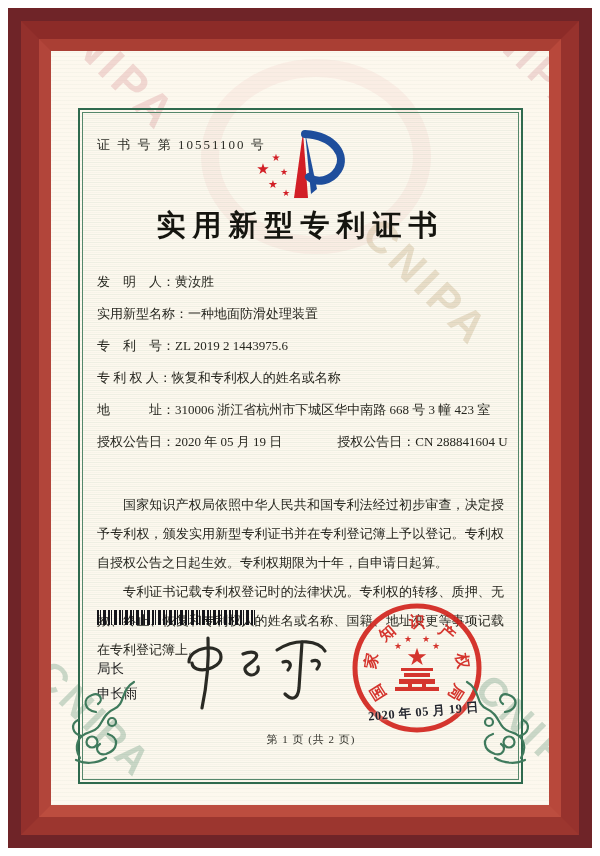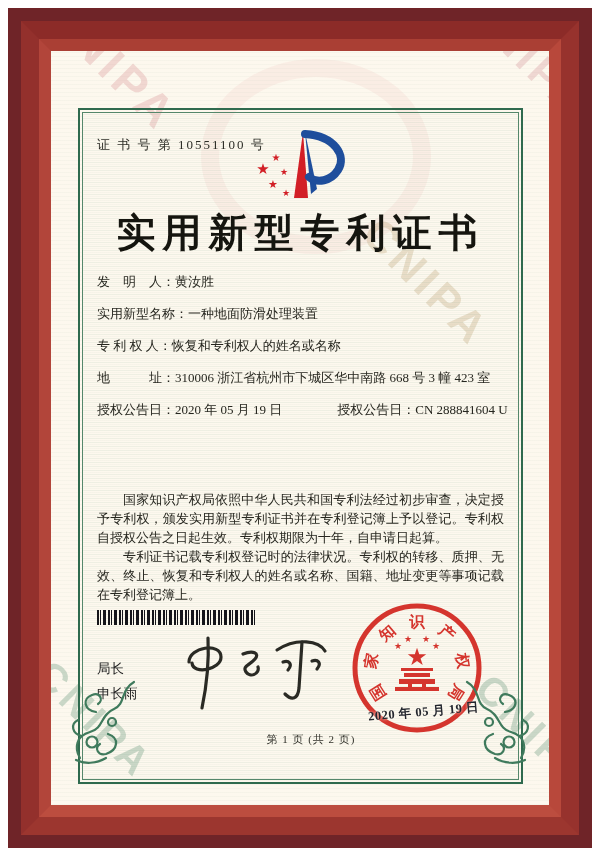--- a/index.html
+++ b/index.html
@@ -31,26 +31,26 @@
             border-radius:50%; z-index:1; pointer-events:none; }
   
   .green-frame { position:absolute; left:27px; top:57px; width:445px; height:676px;
                  border:2px solid #2f6a4e; z-index:2; }
   .green-frame-inner { position:absolute; inset:2px; border:1px solid #55876b;
     background-image: repeating-linear-gradient(0deg, rgba(110,160,130,0.10) 0 1px, transparent 1px 4px); }
   
   .content { position:absolute; inset:0; z-index:3; color:#26261f; }
   .cert-no { position:absolute; left:17px; top:26px; font-size:13px; letter-spacing:2px; color:#2c2c26; }
   .logo { position:absolute; left:50%; top:18px; transform:translateX(-50%); }
-  .title { position:absolute; top:96px; width:100%; text-align:center; font-size:39px; font-weight:700;
+  .title { position:absolute; top:96px; width:100%; text-align:center; font-size:29px; font-weight:700;
            letter-spacing:7px; color:#15150f; }
   .fields { position:absolute; left:17px; right:14px; top:162px; font-size:13px; color:#26261f; }
   .field-row { height:32px; line-height:19px; white-space:nowrap; }
   .grant-row .col1 { display:inline-block; width:237px; }
-  .paras { position:absolute; left:17px; right:17px; top:380px; font-size:13px; line-height:19px;
+  .paras { position:absolute; left:17px; right:17px; top:380px; font-size:13px; line-height:29px;
            text-align:justify; color:#26261f; }
   .paras p { text-indent:2em; }
   .barcode { position:absolute; left:17px; top:500px; width:158px; height:15px;
     background: repeating-linear-gradient(90deg,#15151a 0 2px,transparent 2px 3.5px,#15151a 3.5px 4.5px,transparent 4.5px 6px,#15151a 6px 9px,transparent 9px 11px); }
   .officer { position:absolute; left:17px; top:546px; font-size:13.5px; line-height:25px; color:#222; }
   .sig-svg { position:absolute; left:85px; top:518px; }
   .seal-svg { position:absolute; left:270px; top:491px; }
   .seal-date { position:absolute; left:288px; top:592px; width:150px; font-size:12.5px; font-weight:600;
                color:#23262e; letter-spacing:0.5px; transform:rotate(-5deg); text-shadow:0 0 3px #fdf8ee; z-index:4; }
   .page-line { position:absolute; top:622px; width:100%; text-align:center; font-size:11px; letter-spacing:1px; color:#33332c;padding-left:21px; }
@@ -101,20 +101,23 @@
       <div class="title">实用新型专利证书</div>
 
       <div class="fields">
         <div class="field-row">
           <span>发　明　人：</span><span>黄汝胜</span>
         </div>
         <div class="field-row">
           <span>实用新型名称：</span><span>一种地面防滑处理装置</span>
         </div>
         <div class="field-row">
+          <span>专　利　号：</span><span>ZL 2019 2 1443975.6</span>
+        </div>
+        <div class="field-row">
           <span>专 利 权 人：</span><span>恢复和专利权人的姓名或名称</span>
         </div>
         <div class="field-row">
           <span>地　　　址：</span><span>310006 浙江省杭州市下城区华中南路 668 号 3 幢 423 室</span>
         </div>
         <div class="field-row grant-row">
           <span class="col1"><span>授权公告日：</span><span>2020 年 05 月 19 日</span></span>
           <span class="col2"><span>授权公告日：</span><span>CN 288841604 U</span></span>
         </div>
       </div>

